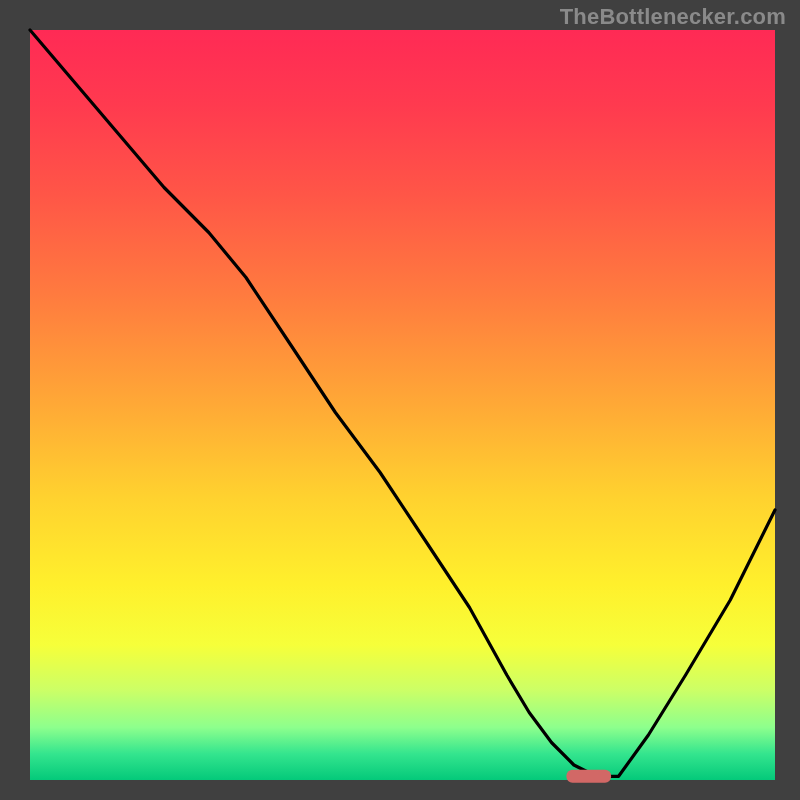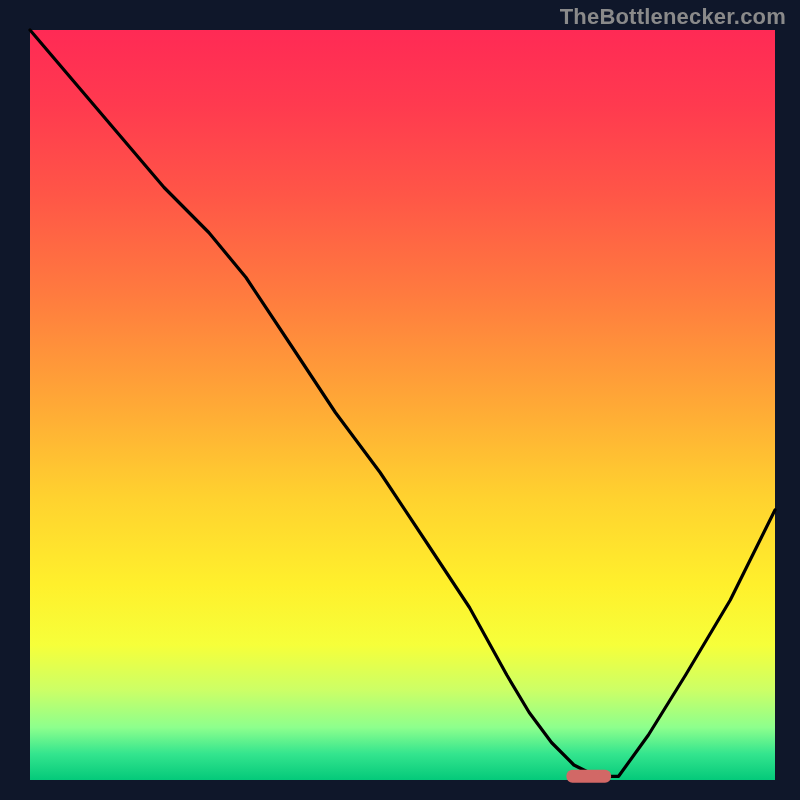--- a/index.html
+++ b/index.html
@@ -9,21 +9,21 @@
     height: 800px;
     background: #000;
     overflow: hidden;
   }
   .frame {
     position: absolute;
     left: 0;
     top: 0;
     width: 800px;
     height: 800px;
-    background: #0f172a;
+    background: #404040;
   }
   .watermark {
     position: absolute;
     top: 4px;
     right: 14px;
     font-family: Arial, Helvetica, sans-serif;
     font-size: 22px;
     font-weight: 600;
     color: #8a8a8a;
     letter-spacing: 0.2px;

